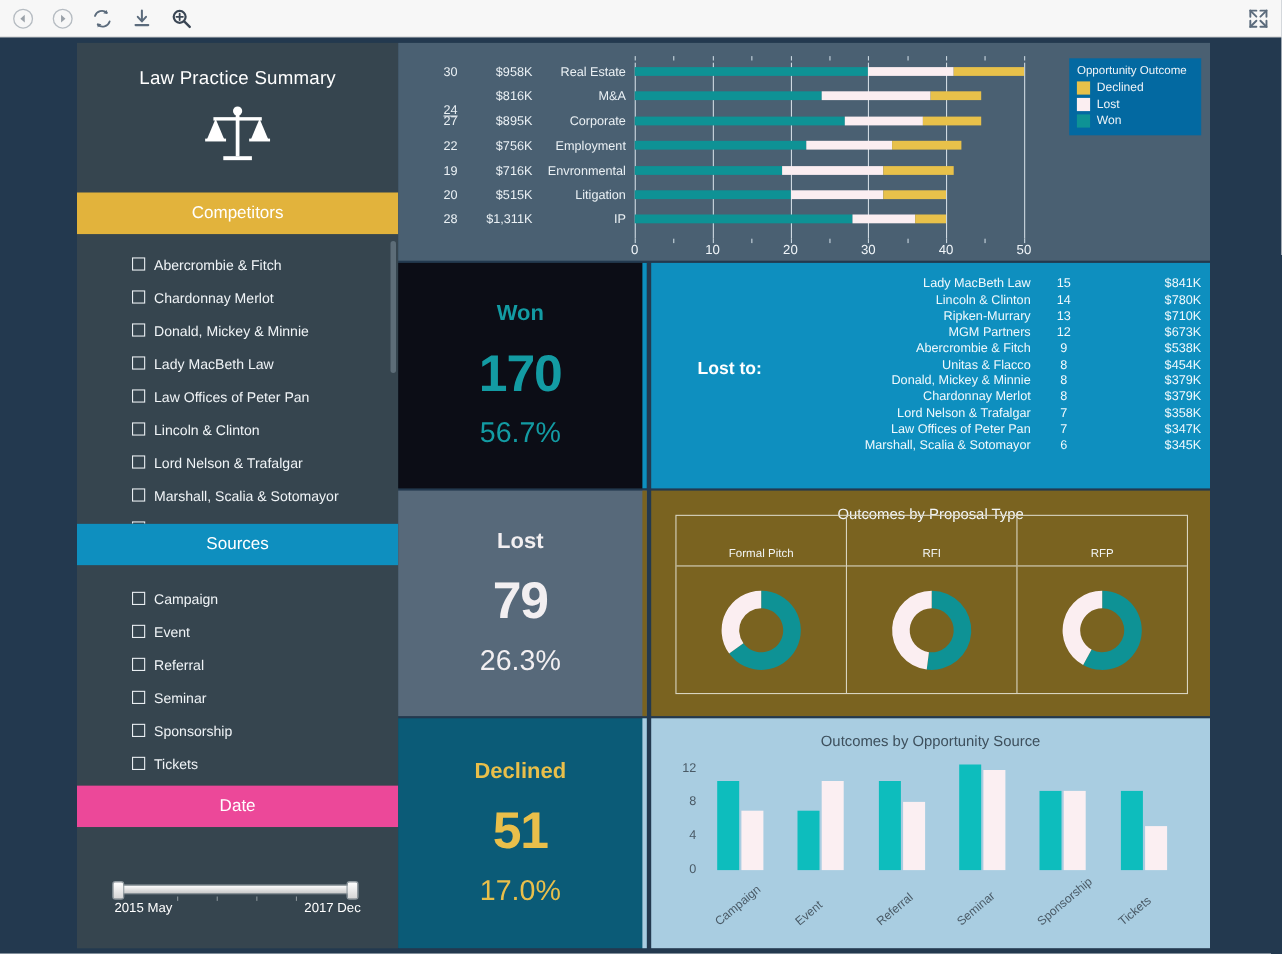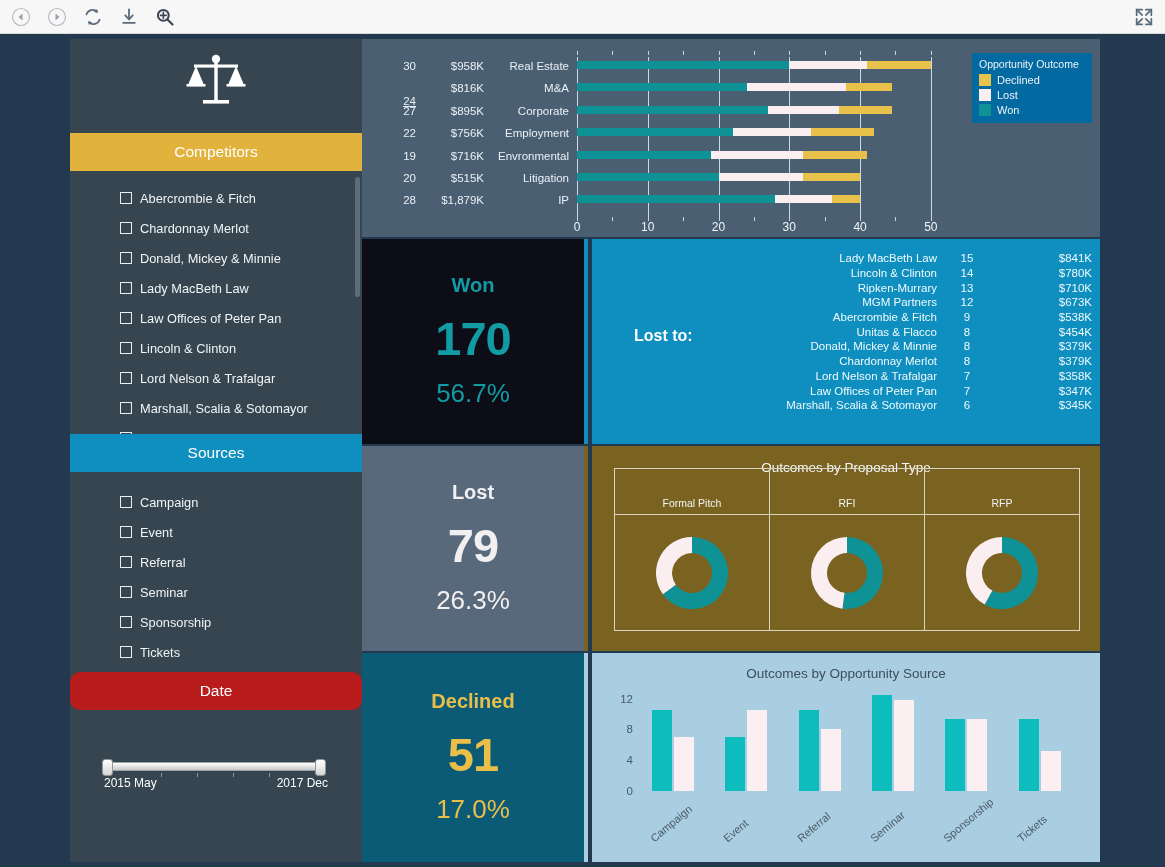--- a/index.html
+++ b/index.html
@@ -52,21 +52,21 @@
   }
   .scales-wrap { display: flex; justify-content: center; margin-top: 14px; }
 
   .filter-header {
     height: 38px; line-height: 38px;
     text-align: center; color: #ffffff; font-size: 15.5px;
     cursor: pointer;
   }
   .fh-competitors { background: #e2b33c; margin-top: 22px; }
   .fh-sources     { background: #0e8fbf; }
-  .fh-date        { background: #b91c1c; border-radius: 10px; }
+  .fh-date        { background: #ec4899; }
 
   .filter-body { background: #36454f; position: relative; }
   .list-scroll {
     overflow: hidden; position: relative;
   }
   .chk-row {
     display: flex; align-items: center;
     padding: 0 0 0 50px; height: 30px;
     cursor: pointer;
   }
@@ -283,20 +283,21 @@
       <path d="M14 20 L20 20 L20 14"></path>
         <path d="M20 20 L14 14"></path>
     </svg>
   </div>
 </div>
 
 <div class="app">
  <div class="canvas">
 
   <div class="sidebar">
+    <div class="brand-title">Law Practice Summary</div>
     <div class="scales-wrap">
       <svg width="62" height="58" viewBox="0 0 62 58">
         <g fill="#ffffff">
           <circle cx="31" cy="6" r="4.2"></circle>
           <rect x="29.3" y="9" width="3.4" height="38"></rect>
           <rect x="9" y="11.5" width="44" height="3.1"></rect>
           <rect x="18" y="47" width="26" height="3.6"></rect>
           <path d="M11 13 L3 32 L19 32 Z"></path>
           <path d="M51 13 L43 32 L59 32 Z"></path>
           <rect x="1.5" y="31" width="19" height="2.6"></rect>
@@ -409,21 +410,21 @@
             <div class="tb-num" style="top: 88.2px; position: absolute;">22</div>
             <div class="tb-amt" style="top: 88.2px; position: absolute;">$756K</div>
             <div class="tb-cat" style="top: 88.2px; position: absolute;">Employment</div>
             <div class="tb-num" style="top: 110.6px; position: absolute;">19</div>
             <div class="tb-amt" style="top: 110.6px; position: absolute;">$716K</div>
             <div class="tb-cat" style="top: 110.6px; position: absolute;">Envronmental</div>
             <div class="tb-num" style="top: 133px; position: absolute;">20</div>
             <div class="tb-amt" style="top: 133px; position: absolute;">$515K</div>
             <div class="tb-cat" style="top: 133px; position: absolute;">Litigation</div>
             <div class="tb-num" style="top: 155.4px; position: absolute;">28</div>
-            <div class="tb-amt" style="top: 155.4px; position: absolute;">$1,879K</div>
+            <div class="tb-amt" style="top: 155.4px; position: absolute;">$1,311K</div>
             <div class="tb-cat" style="top: 155.4px; position: absolute;">IP</div>
           </div>
       <div class="bar-area" id="topbar-bars">
             <div class="gridline" style="left: 0px;"></div>
             <div class="axis-tick-lbl" style="left: 0px;">0</div>
             <div class="gridline" style="left: 70.7692px;"></div>
             <div class="axis-tick-lbl" style="left: 70.7692px;">10</div>
             <div class="gridline" style="left: 141.538px;"></div>
             <div class="axis-tick-lbl" style="left: 141.538px;">20</div>
             <div class="gridline" style="left: 212.308px;"></div>

